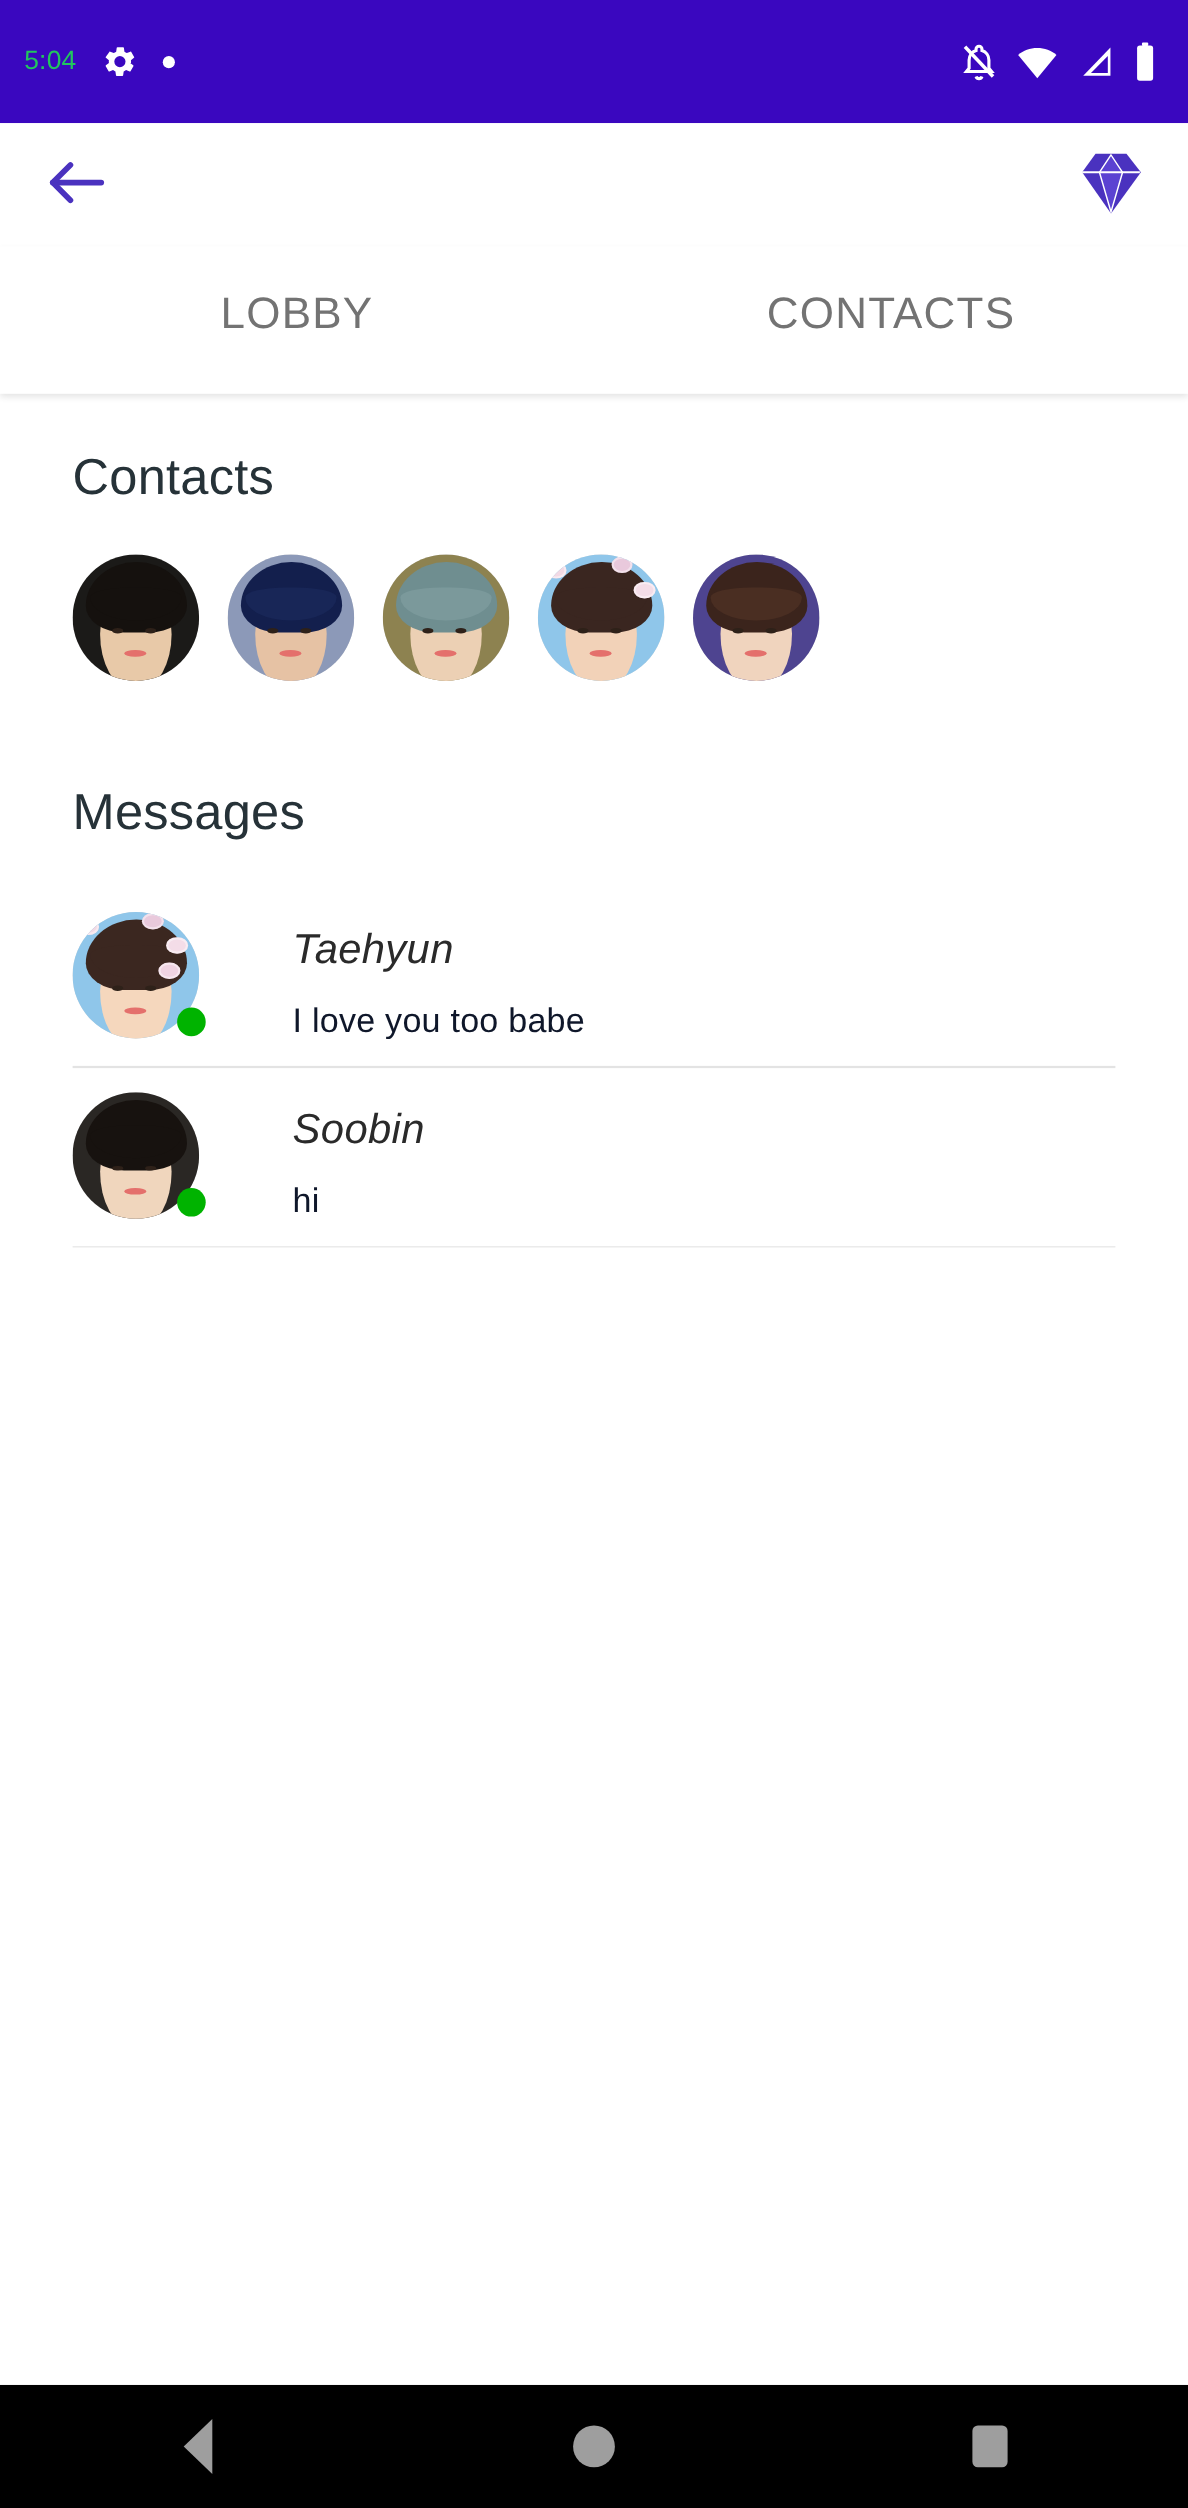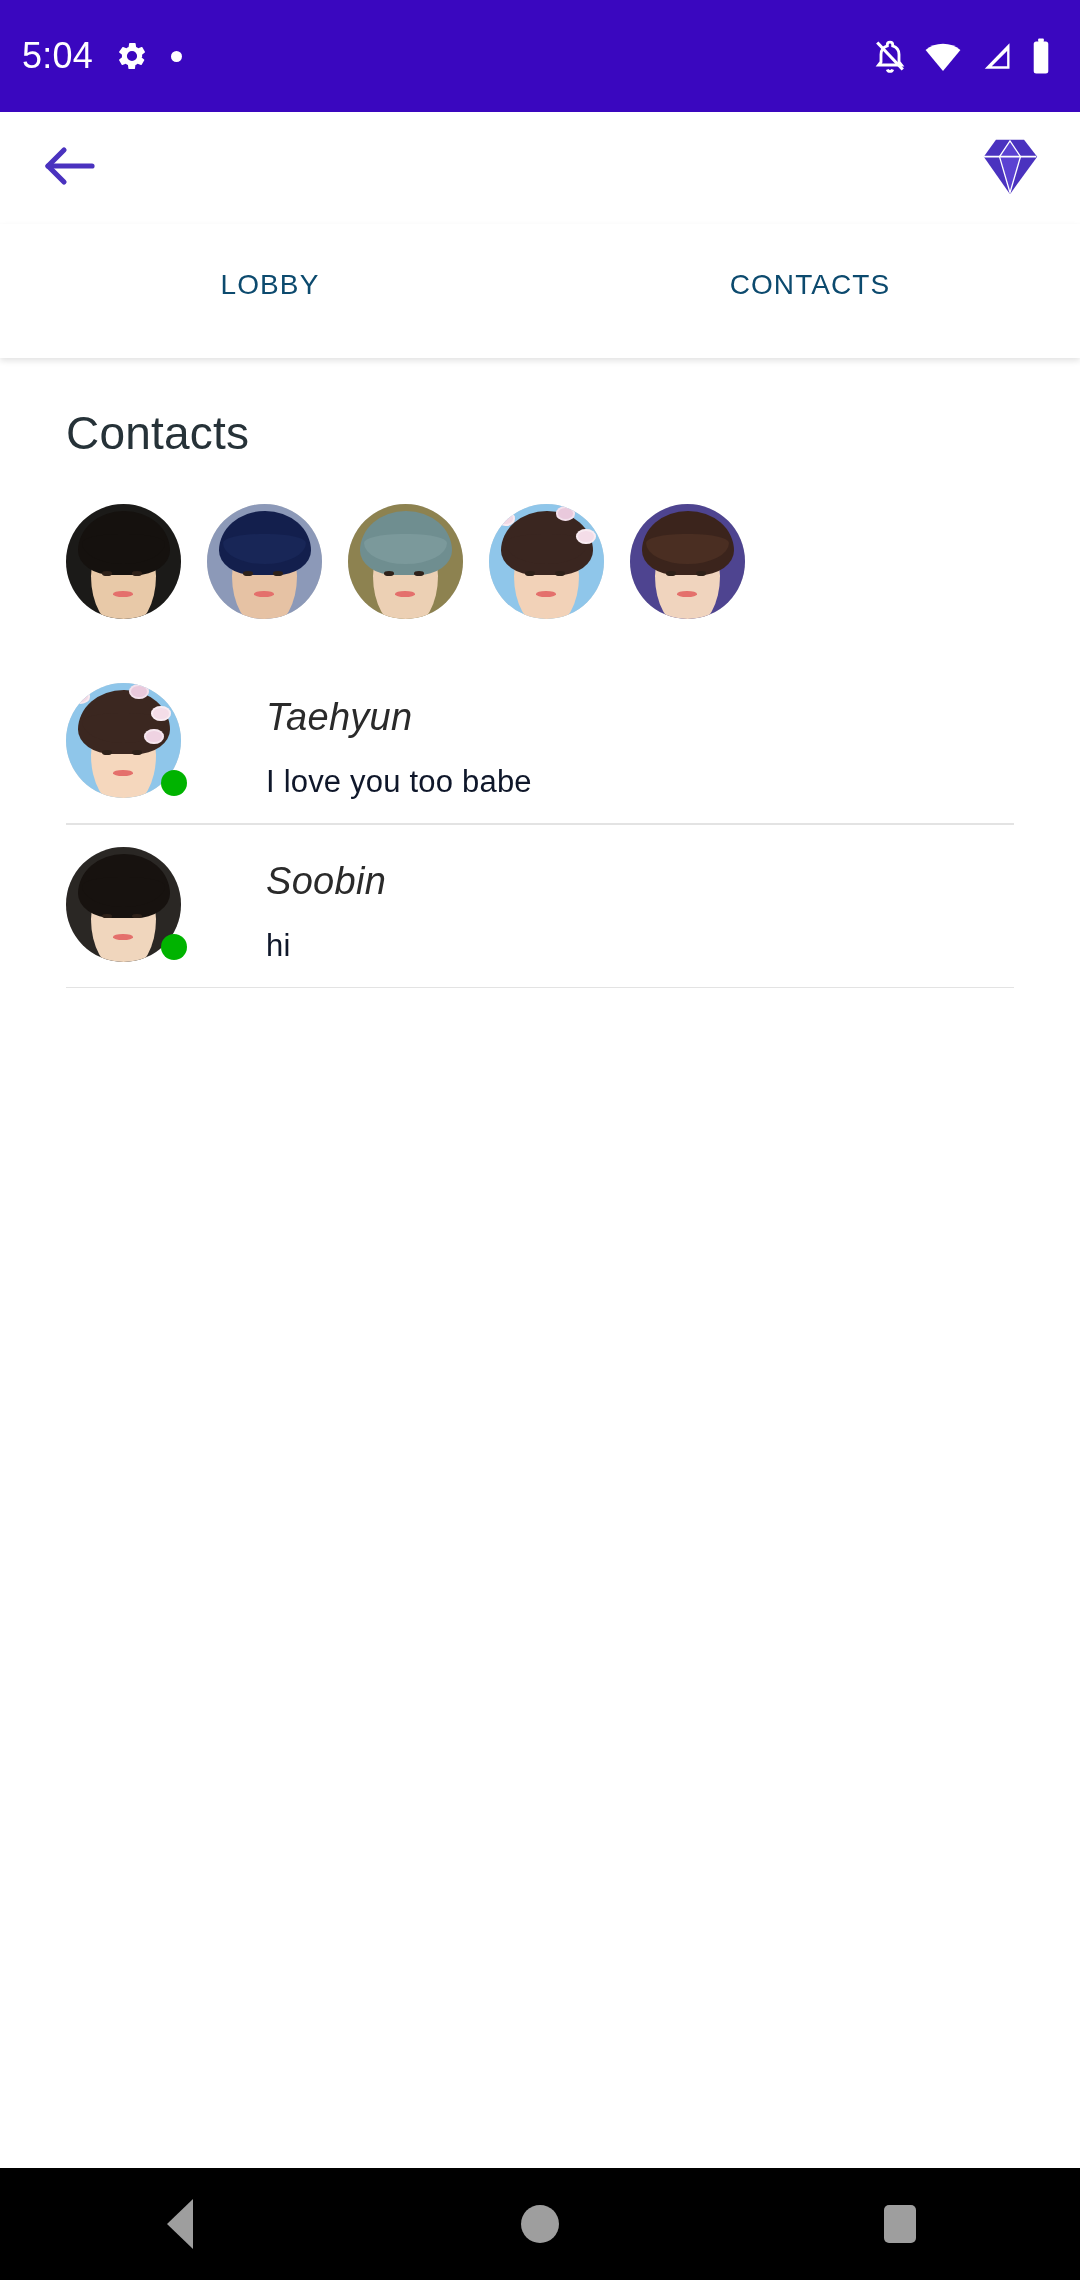--- a/index.html
+++ b/index.html
@@ -32,22 +32,22 @@
     padding: 0 28px 0 22px;
     box-sizing: border-box;
     flex: none;
   }
   .status-left {
     display: flex;
     align-items: center;
     gap: 22px;
   }
   .status-time {
-    color: #ffffff;
-    font-size: 36px;
+    color: #22c55e;
+    font-size: 24px;
     letter-spacing: 0.2px;
     line-height: 1;
   }
   .status-right {
     margin-left: auto;
     display: flex;
     align-items: center;
     gap: 16px;
   }
   .sb-icon { display: block; }
@@ -94,23 +94,23 @@
     position: relative;
     flex: none;
     box-shadow: 0 3px 6px rgba(0,0,0,0.11);
     z-index: 3;
   }
   .tab {
     flex: 1 1 0;
     display: flex;
     align-items: center;
     justify-content: center;
-    font-size: 28px;
+    font-size: 40px;
     letter-spacing: 1.1px;
-    color: #0c4a6e;
+    color: #737373;
     cursor: pointer;
     position: relative;
     padding-bottom: 12px;
     box-sizing: border-box;
   }
   .tab.active::after {
     content: "";
     position: absolute;
     left: 0;
     right: 0;
@@ -431,20 +431,21 @@
           <div class="hair" style="background:#3b241c"></div>
           <div class="fringe" style="background:#4a2e22"></div>
           <div class="eye l"></div>
             <div class="eye r"></div>
           <div class="mouth"></div>
         </div>
       </div>
 
     </div>
 
+    <div class="section-title messages-title">Messages</div>
 
     <div class="msg-list">
 
       <div class="msg-row">
         <div class="msg-avatar-wrap">
           <div class="msg-avatar">
             <div class="face">
               <div class="bg" style="background:#8fc6ea"></div>
               <div class="skin" style="background:#f5d7bd"></div>
               <div class="hair" style="background:#3b2720"></div>

